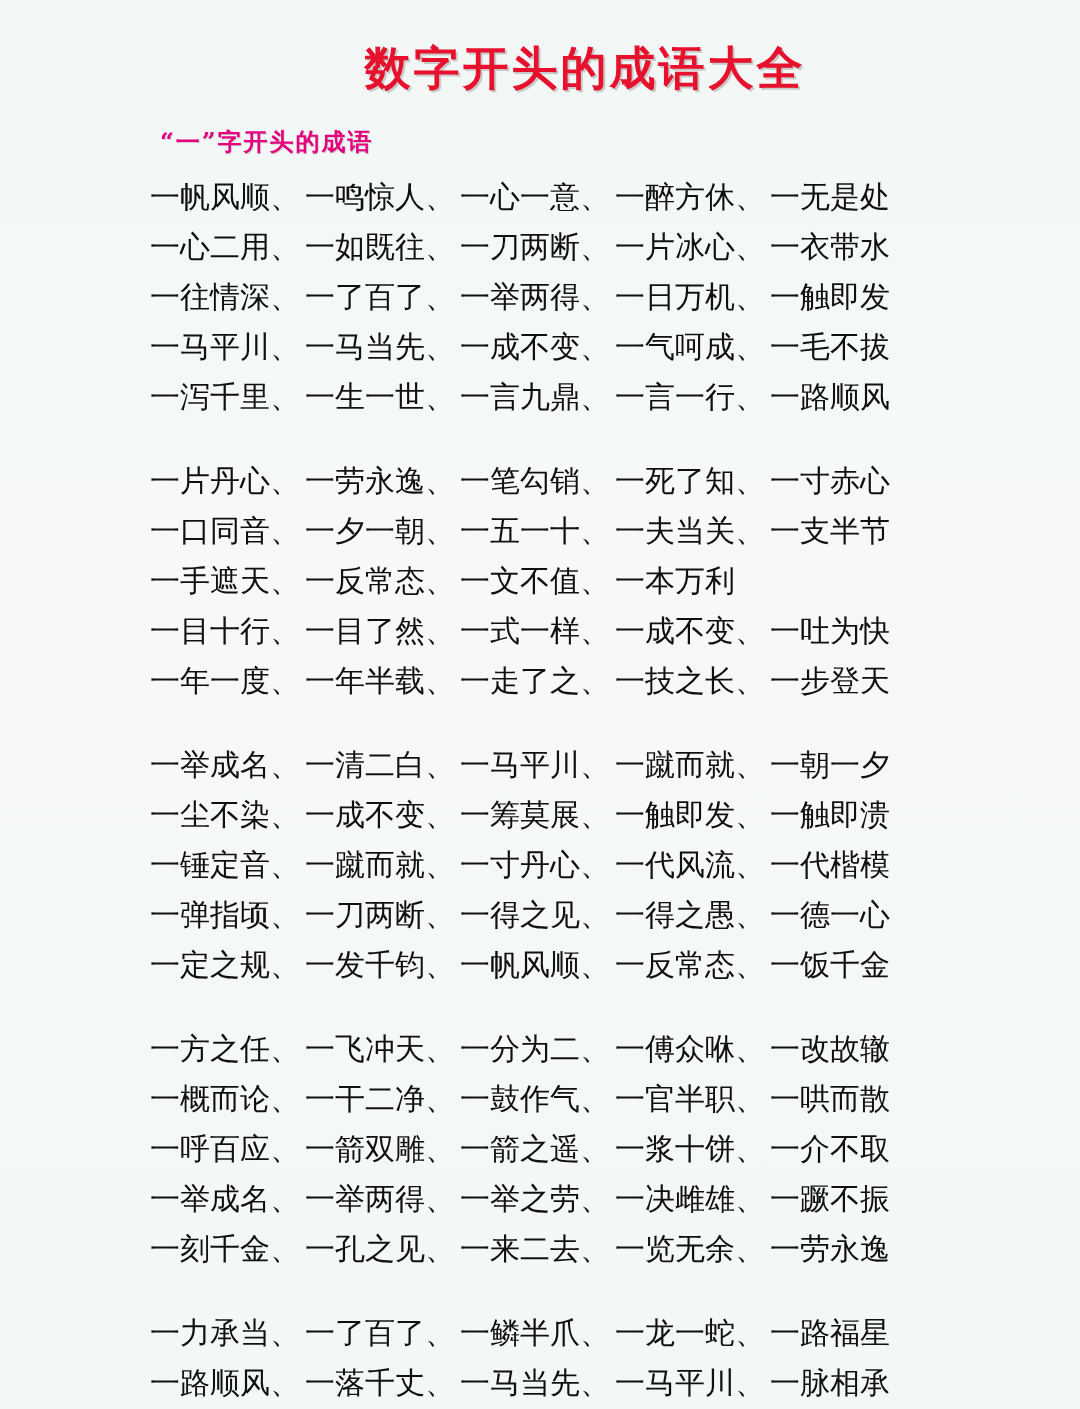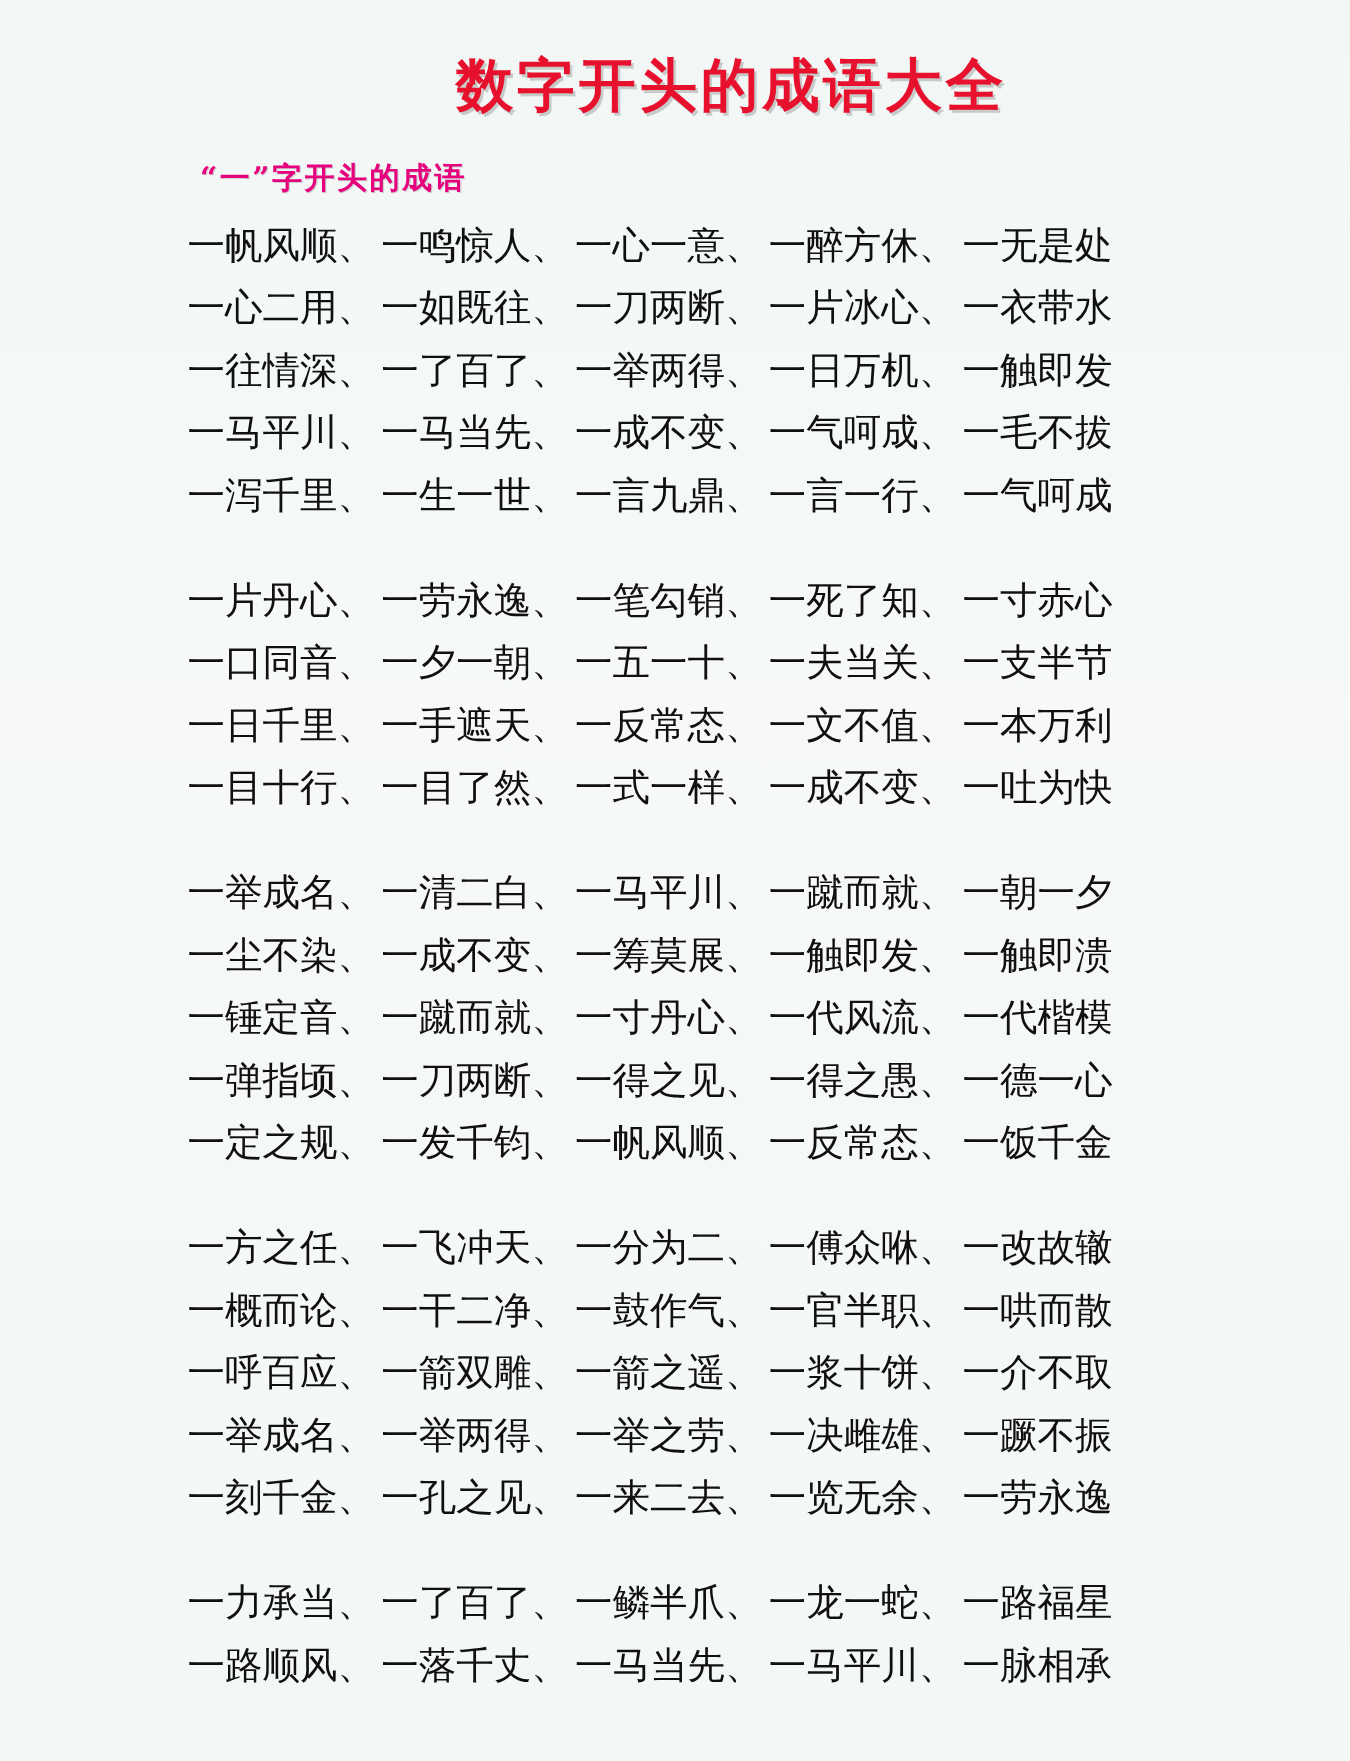--- a/index.html
+++ b/index.html
@@ -100,53 +100,59 @@
           <div class="idiom-cell">一马当先、</div>
           <div class="idiom-cell">一成不变、</div>
           <div class="idiom-cell">一气呵成、</div>
           <div class="idiom-cell">一毛不拔</div>
         </div>
         <div class="idiom-row">
           <div class="idiom-cell">一泻千里、</div>
           <div class="idiom-cell">一生一世、</div>
           <div class="idiom-cell">一言九鼎、</div>
           <div class="idiom-cell">一言一行、</div>
-          <div class="idiom-cell">一气呵成</div>
+          <div class="idiom-cell">一路顺风</div>
         </div>
       </div>
       <div class="group-gap"></div>
       <div class="grid-block">
         <div class="idiom-row">
           <div class="idiom-cell">一片丹心、</div>
           <div class="idiom-cell">一劳永逸、</div>
           <div class="idiom-cell">一笔勾销、</div>
           <div class="idiom-cell">一死了知、</div>
           <div class="idiom-cell">一寸赤心</div>
         </div>
         <div class="idiom-row">
           <div class="idiom-cell">一口同音、</div>
           <div class="idiom-cell">一夕一朝、</div>
           <div class="idiom-cell">一五一十、</div>
           <div class="idiom-cell">一夫当关、</div>
           <div class="idiom-cell">一支半节</div>
         </div>
         <div class="idiom-row">
-          <div class="idiom-cell">一日千里、</div>
           <div class="idiom-cell">一手遮天、</div>
           <div class="idiom-cell">一反常态、</div>
           <div class="idiom-cell">一文不值、</div>
           <div class="idiom-cell">一本万利</div>
         </div>
         <div class="idiom-row">
           <div class="idiom-cell">一目十行、</div>
           <div class="idiom-cell">一目了然、</div>
           <div class="idiom-cell">一式一样、</div>
           <div class="idiom-cell">一成不变、</div>
           <div class="idiom-cell">一吐为快</div>
         </div>
+        <div class="idiom-row">
+          <div class="idiom-cell">一年一度、</div>
+          <div class="idiom-cell">一年半载、</div>
+          <div class="idiom-cell">一走了之、</div>
+          <div class="idiom-cell">一技之长、</div>
+          <div class="idiom-cell">一步登天</div>
+        </div>
       </div>
       <div class="group-gap"></div>
       <div class="grid-block">
         <div class="idiom-row">
           <div class="idiom-cell">一举成名、</div>
           <div class="idiom-cell">一清二白、</div>
           <div class="idiom-cell">一马平川、</div>
           <div class="idiom-cell">一蹴而就、</div>
           <div class="idiom-cell">一朝一夕</div>
         </div>

